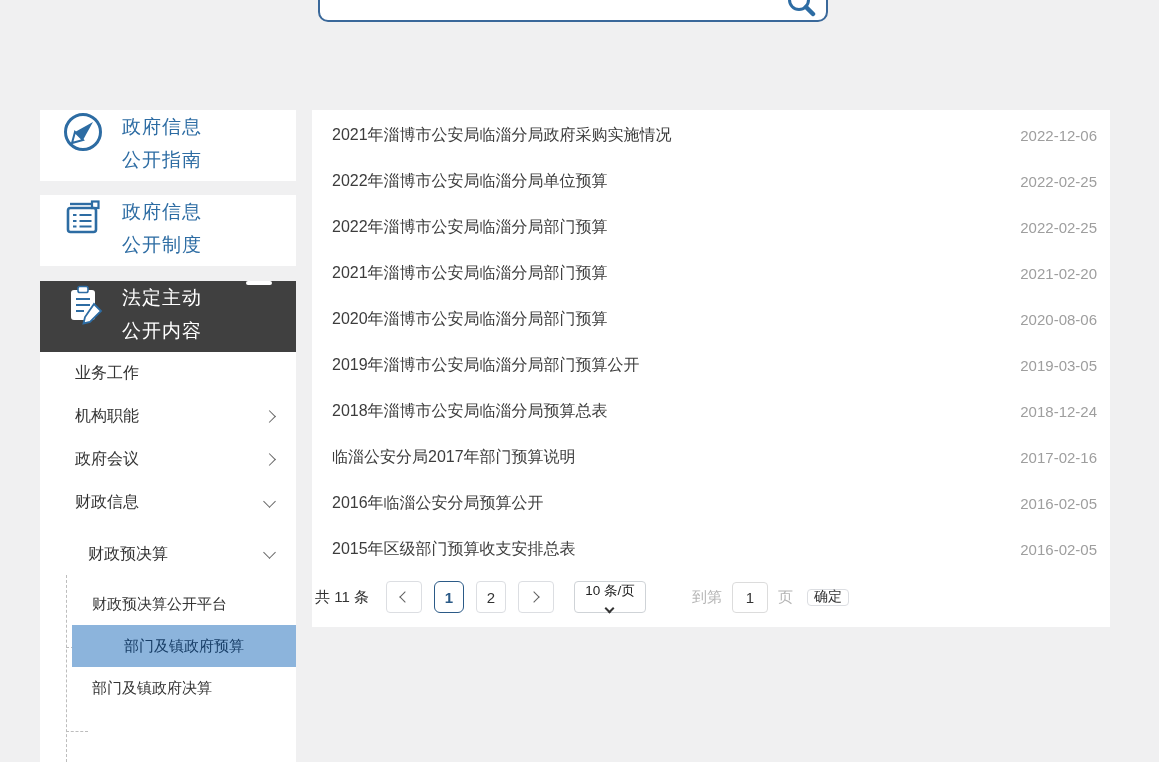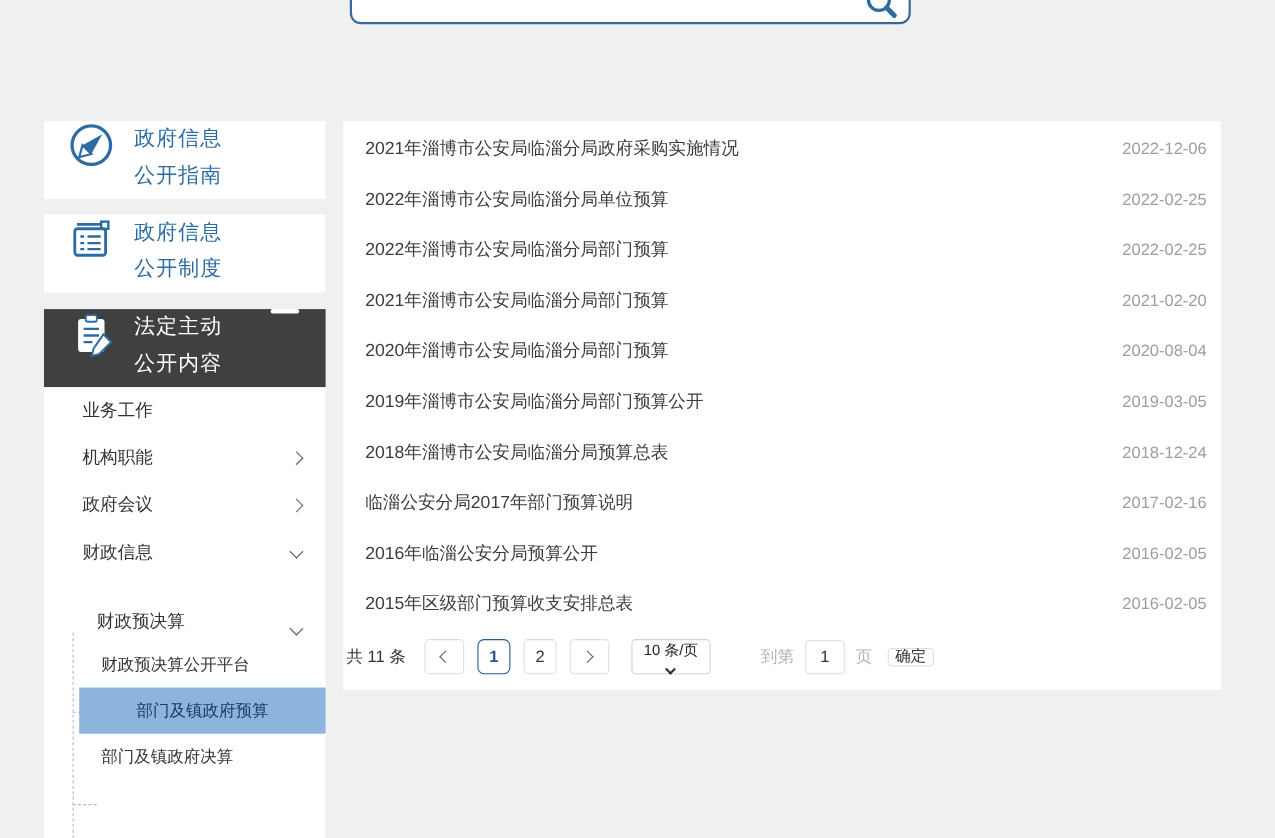--- a/index.html
+++ b/index.html
@@ -37,21 +37,21 @@
   .side-card.active { background:#404040; }
   .side-card.active .label { color:#fff; }
   .minus-bar { margin-left:auto; margin-right:24px; width:26px; height:4px; background:#fff; border-radius:2px; }
 
   .menu { background:#fff; height:410px; position:relative; }
   .menu-item {
     height:43px; display:flex; align-items:center;
     padding:0 22px 0 35px; font-size:16px; color:#333; cursor:pointer;
   }
   .submenu-label {
-    margin-top:8px; height:44px; display:flex; align-items:flex-end;
+    margin-top:8px; height:44px; display:flex; align-items:center;
     padding:0 22px 0 48px; font-size:16px; color:#333; cursor:pointer;
   }
   .subsub { margin-top:7px; }
   .subsub-item {
     height:42px; display:flex; align-items:center;
     padding-left:52px; font-size:15px; color:#333; cursor:pointer;
     position:relative; z-index:1;
   }
   .subsub-item.active {
     margin-left:32px; 
@@ -216,21 +216,21 @@
   <div class="row">
     <span class="title">2022年淄博市公安局临淄分局部门预算</span>
     <span class="date">2022-02-25</span>
   </div>
   <div class="row">
     <span class="title">2021年淄博市公安局临淄分局部门预算</span>
     <span class="date">2021-02-20</span>
   </div>
   <div class="row">
     <span class="title">2020年淄博市公安局临淄分局部门预算</span>
-    <span class="date">2020-08-04</span>
+    <span class="date">2020-08-06</span>
   </div>
   <div class="row">
     <span class="title">2019年淄博市公安局临淄分局部门预算公开</span>
     <span class="date">2019-03-05</span>
   </div>
   <div class="row">
     <span class="title">2018年淄博市公安局临淄分局预算总表</span>
     <span class="date">2018-12-24</span>
   </div>
   <div class="row">

